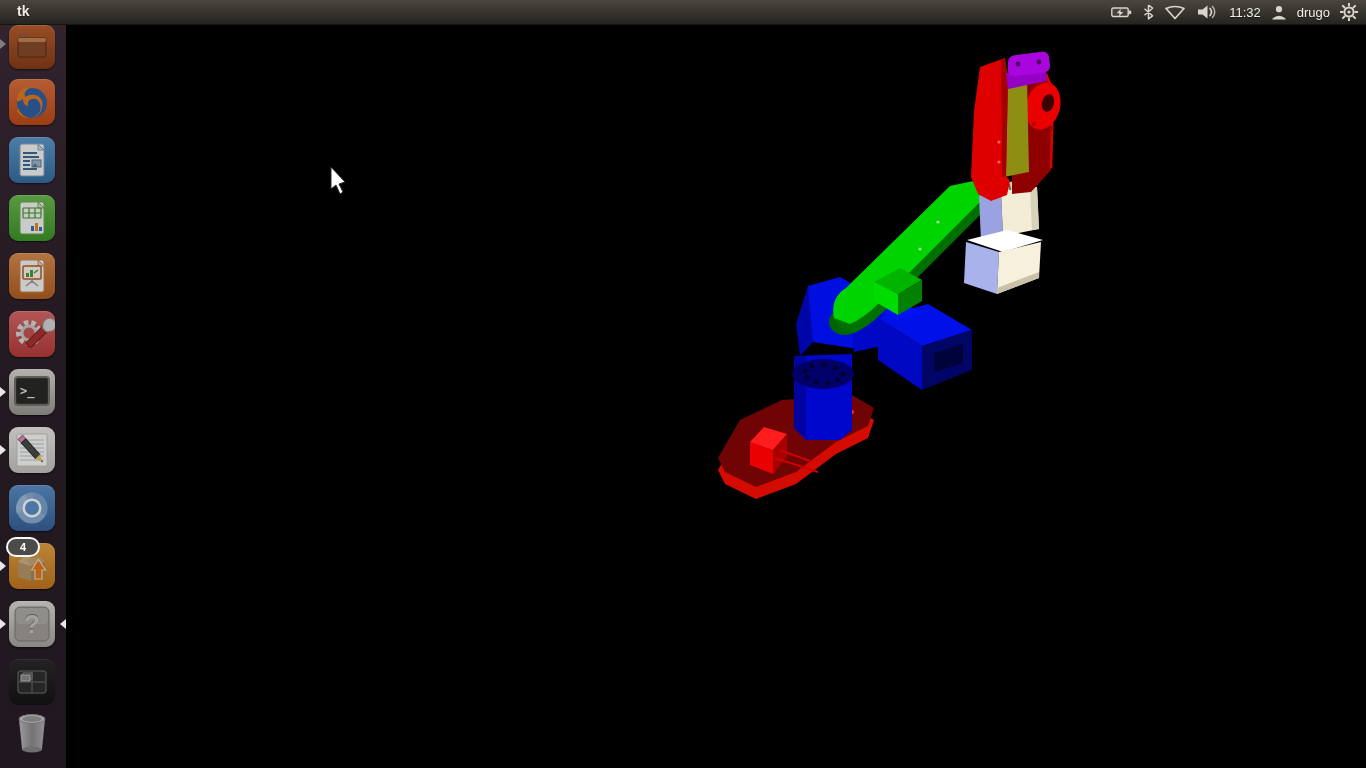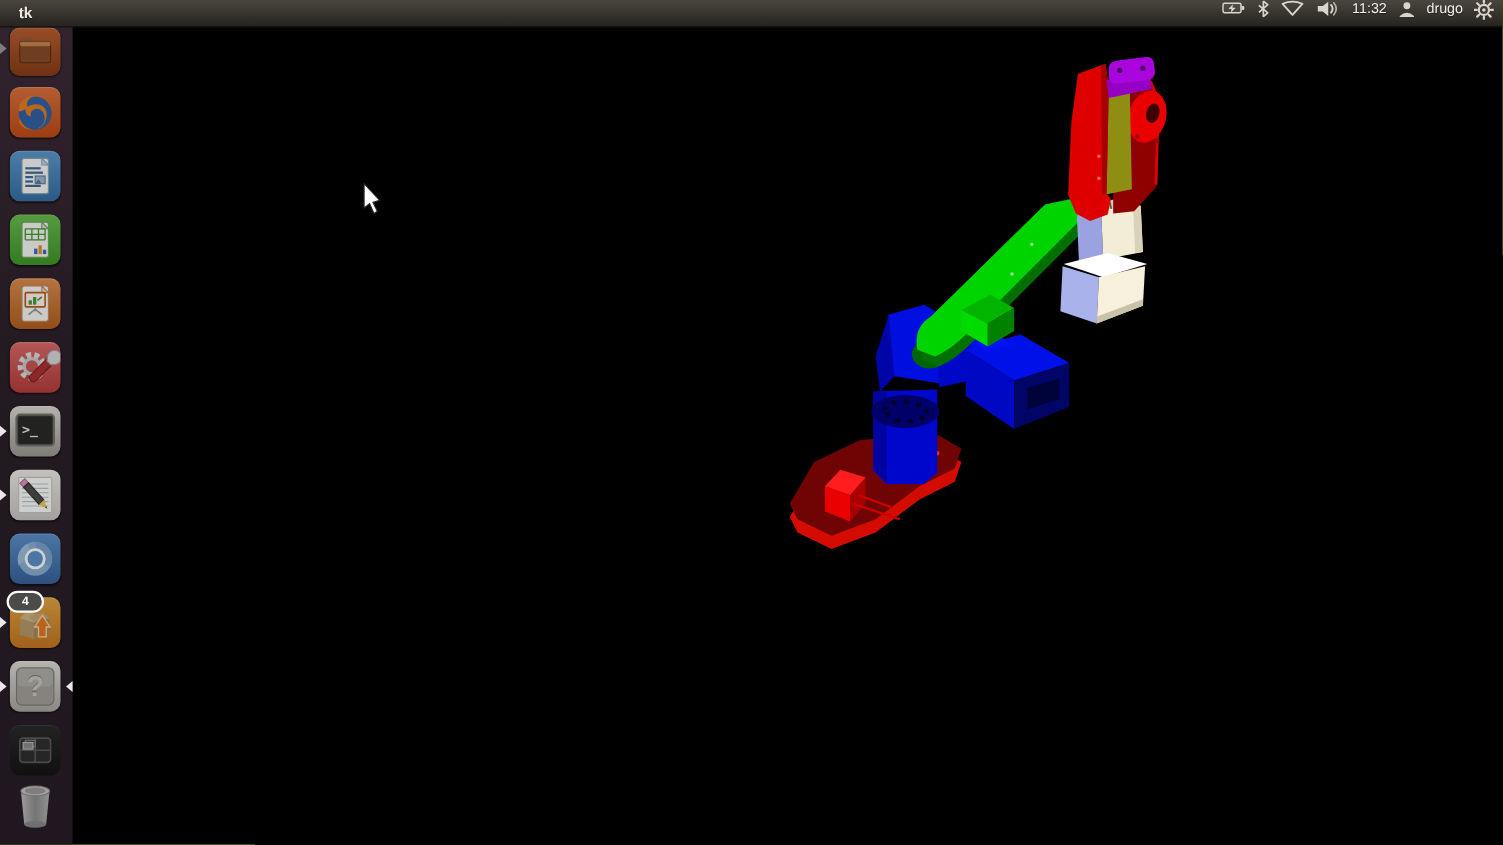--- a/index.html
+++ b/index.html
@@ -1,25 +1,25 @@
 <!DOCTYPE html>
 <html><head>
 <meta charset="utf-8">
 <style>
   html,body{margin:0;padding:0;background:#000;}
   #screen{position:relative;width:1366px;height:768px;overflow:hidden;
-          font-family:"Liberation Sans","DejaVu Sans",sans-serif;background:#bef264;}
+          font-family:"Liberation Sans","DejaVu Sans",sans-serif;background:#c2410c;}
   
   #panel{position:absolute;left:0;top:0;width:1366px;height:24px;z-index:30;
          background:linear-gradient(#4a463f,#36332d 55%,#262420);
          border-bottom:1px solid #161511;display:flex;align-items:center;}
   #panel .title{position:absolute;left:17px;top:3px;font-size:14px;font-weight:bold;
          color:#f0ece2;text-shadow:0 1px 1px rgba(0,0,0,.6);}
   #indicators{position:absolute;right:8px;top:0;height:24px;display:flex;
-         align-items:flex-start;gap:10px;color:#f2efe7;}
+         align-items:center;gap:10px;color:#f2efe7;}
   #indicators svg{display:block}
   .ptext{font-size:13px;color:#f2efe7;text-shadow:0 1px 1px rgba(0,0,0,.5);}
   
   #launcher{position:absolute;left:0;top:24px;width:66px;height:744px;z-index:20;
          background:linear-gradient(#32232e,#241a21 40%,#201720);}
   .li{position:absolute;left:0;width:66px;height:47px;}
   .tile{position:absolute;left:9px;top:0;width:46px;height:46px;border-radius:9px;
         box-shadow:inset 0 1px 0 rgba(255,255,255,.18),0 1px 2px rgba(0,0,0,.6);
         filter:brightness(.82) saturate(.95);overflow:hidden;}
   .tile svg{display:block}

